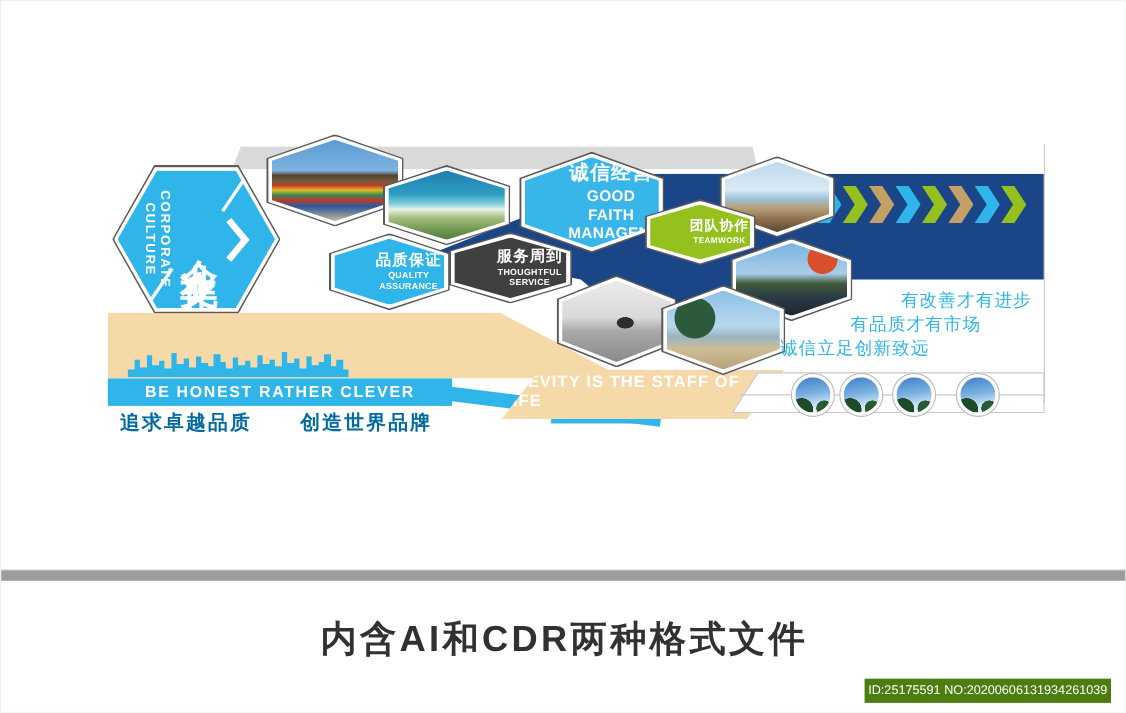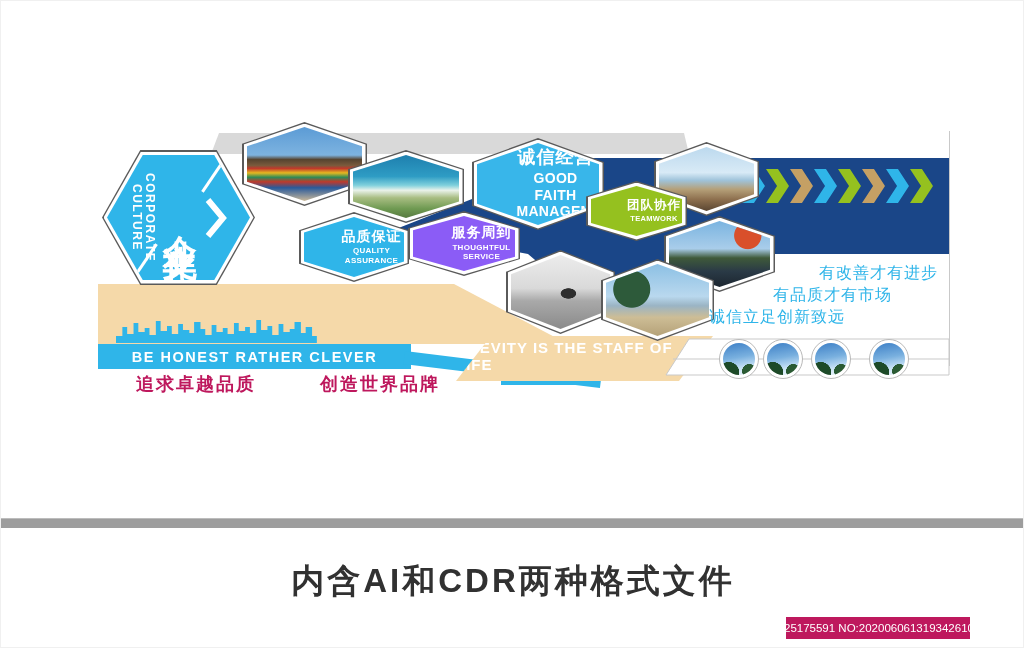--- a/index.html
+++ b/index.html
@@ -30,41 +30,41 @@
            clip-path:polygon(35px 0,257px 0,223px 45px,0 45px);
            display:flex;align-items:center;justify-content:center;}
   .brevity span{color:#fff;font-weight:bold;font-size:15px;letter-spacing:1px;padding-bottom:6px;}
   
   .banner{left:97px;top:343px;width:313px;height:25px;background:#2fb5e9;display:flex;align-items:center;justify-content:center;}
   .banner span{color:#fff;font-weight:bold;font-size:14.5px;letter-spacing:1.5px;}
   .connector{left:404px;top:350px;width:198px;height:13px;background:#2fb5e9;transform:rotate(7deg);transform-origin:left top;}
   .bluestrip{left:500px;top:369px;width:86px;height:15px;background:#2fb5e9;}
   
   .right-slogan{position:absolute;color:#2fb5e9;font-weight:normal;font-size:16px;letter-spacing:1px;white-space:nowrap;}
-  .bottom-slogans{left:135px;top:371px;color:#be185d;font-weight:bold;font-size:18px;letter-spacing:2px;display:flex;gap:64px;white-space:nowrap;}
+  .bottom-slogans{left:108px;top:371px;color:#0369a1;font-weight:bold;font-size:18px;letter-spacing:2px;display:flex;gap:44px;white-space:nowrap;}
   
   .circ{position:absolute;width:40px;height:40px;border-radius:50%;background:#fff;border:1.5px solid #b9b9b9;box-sizing:border-box;}
   .circ i{position:absolute;inset:3px;border-radius:50%;display:block;
           background:radial-gradient(circle at 18% 92%,#1d4a28 0 26%,rgba(0,0,0,0) 27%),
                      radial-gradient(circle at 82% 88%,#2a5a33 0 18%,rgba(0,0,0,0) 19%),
                      linear-gradient(170deg,#3c7fc6 0%,#79b0df 45%,#cfe6f7 78%,#eef6fc 100%);}
   .vline{left:948px;top:130px;width:1px;height:235px;background:#c9c9c9;}
   
   .mainfill{flex-direction:row;gap:7px;background:#2fb5e9;}
   .cn-vert{writing-mode:vertical-rl;font-size:34px;font-weight:bold;letter-spacing:5px;line-height:1;}
   .en-vert{writing-mode:vertical-rl;font-size:12px;font-weight:bold;letter-spacing:1.5px;height:118px;line-height:1.15;}
   .dline{position:absolute;width:3px;height:36px;background:#fff;transform:rotate(34deg);}
   
   .graybar{left:0;top:517px;width:1024px;height:9px;background:#9d9d9d;border-top:1px solid #bcbcbc;}
   .caption{left:0;top:558px;width:1024px;text-align:center;font-size:33px;font-weight:bold;color:#313131;letter-spacing:3px;}
   .watermark{left:36px;top:612px;display:flex;align-items:baseline;gap:10px;color:#fff;
              -webkit-text-stroke:1.2px #dedede;font-weight:bold;}
   .wm-cn{font-size:25px;letter-spacing:2px;}
   .wm-url{font-size:19px;}
-  .idbox{left:785px;top:616px;width:184px;height:22px;background:#be185d;color:#fff;font-size:11.5px;
+  .idbox{left:785px;top:616px;width:224px;height:22px;background:#4d7c0f;color:#fff;font-size:11.5px;
          display:flex;align-items:center;justify-content:center;white-space:nowrap;}
 </style>
 </head>
 <body>
 
 <div class="stage">
 
   <div class="abs grayband"></div>
   <div class="abs navy"></div>
 
@@ -150,21 +150,21 @@
 
   <div class="abs hexV frame" style="left:274px;top:211px;width:75px;height:70px;margin-left:24px;">
     <div class="ring hexV"></div>
     <div class="fill hexV" style="background:#2fb5e9;">
       <div class="cnlabel" style="font-size:14px;">品质保证</div>
       <div class="enlabel" style="width:56px;">QUALITY ASSURANCE</div>
     </div>
   </div>
   <div class="abs hexV frame" style="left:407px;top:210px;width:77px;height:65px;">
     <div class="ring hexV"></div>
-    <div class="fill hexV" style="background:#8b5cf6;">
+    <div class="fill hexV" style="background:#404040;">
       <div class="cnlabel" style="font-size:14px;">服务周到</div>
       <div class="enlabel" style="width:62px;">THOUGHTFUL SERVICE</div>
     </div>
   </div>
   <div class="abs hexV frame" style="left:471px;top:137px;width:97px;height:92px;">
     <div class="ring hexV"></div>
     <div class="fill hexV" style="background:#38b6ea;">
       <div class="cnlabel" style="font-size:18px;">诚信经营</div>
       <div class="enlabel" style="width:78px;font-size:14px;">GOOD FAITH MANAGEMENT</div>
     </div>

